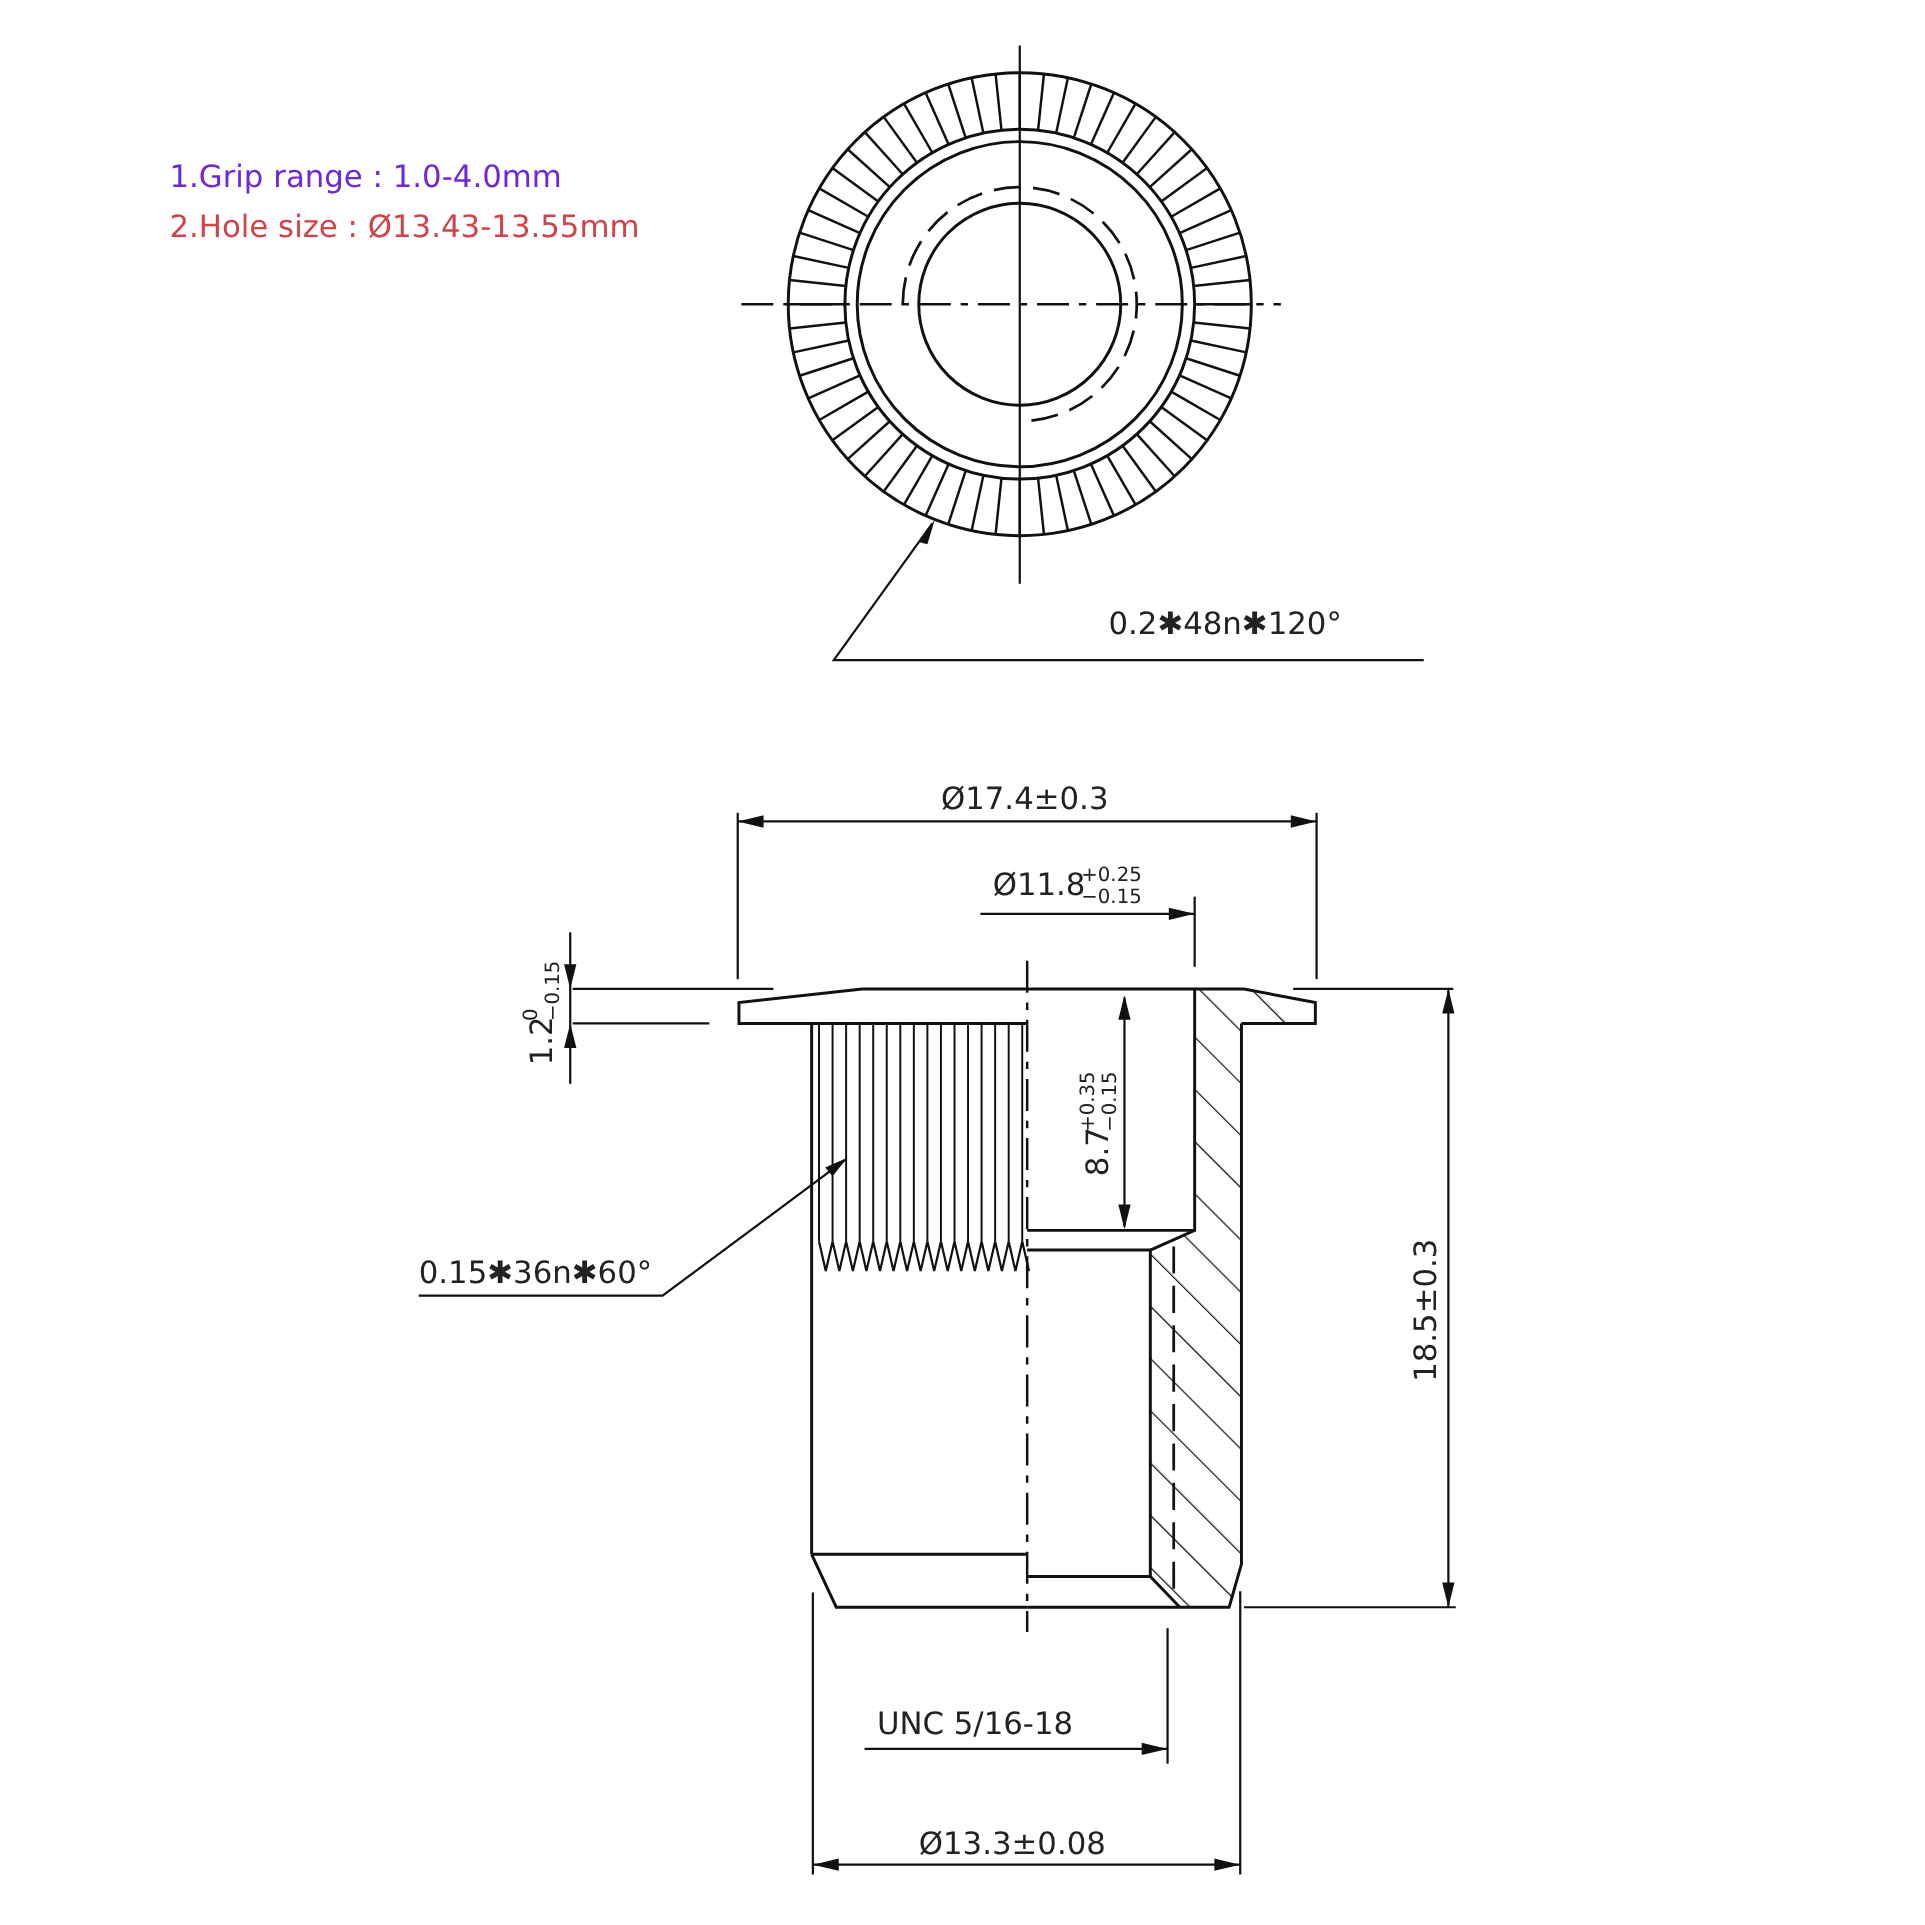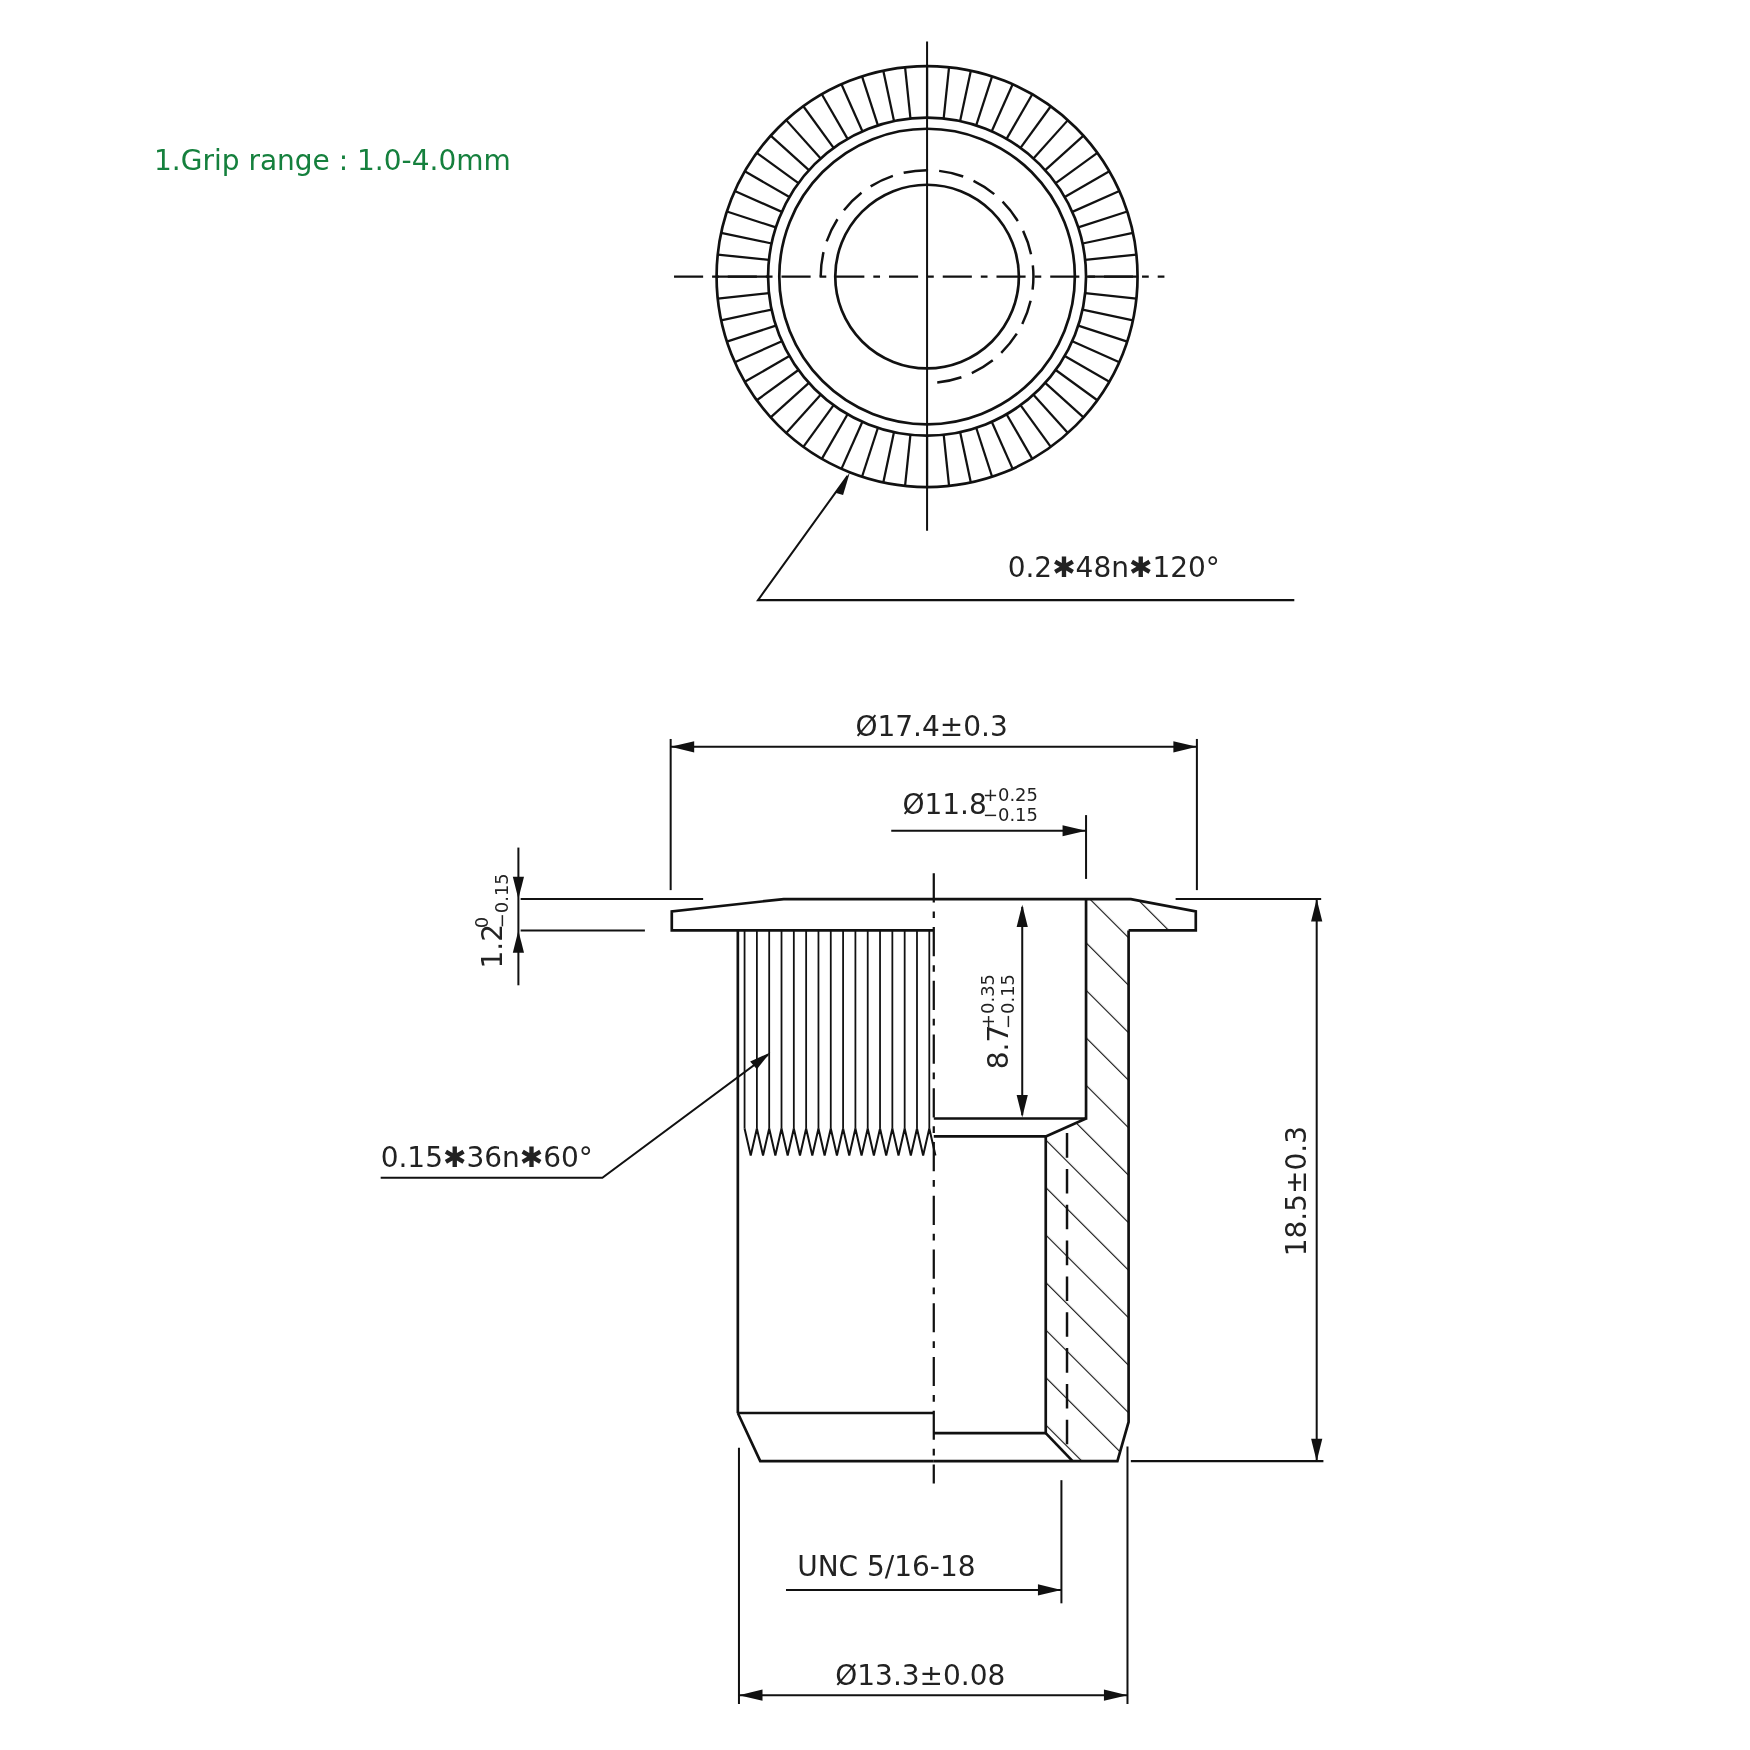--- a/index.html
+++ b/index.html
@@ -11,21 +11,22 @@
   svg text.tol{font-family:"DejaVu Sans",sans-serif;font-size:16px;fill:#222;}
   .ln{stroke:#111;stroke-width:2.4;fill:none;}
   .thin{stroke:#111;stroke-width:1.8;fill:none;}
   .cl{stroke:#111;stroke-width:2;fill:none;stroke-dasharray:26 8 6 8;}
   .hid{stroke:#111;stroke-width:2.2;fill:none;stroke-dasharray:22 10;}
 </style>
 </head>
 <body>
 
 <div class="notes">
-  <div class="note" style="color:#15803d">1.Grip range : 1.0-4.0mm</div>
+  <div class="note" style="color:#6d28d9">1.Grip range : 1.0-4.0mm</div>
+  <div class="note" style="color:#d0434b">2.Hole size : Ø13.43-13.55mm</div>
 </div>
 
 <svg id="drawing" viewBox="0 0 1563 1563" xmlns="http://www.w3.org/2000/svg">
 
   <g>
     <line class="thin" x1="828" y1="37" x2="828" y2="474"></line>
     <line class="cl" x1="602" y1="247" x2="1040" y2="247"></line>
     <circle class="ln" cx="828" cy="247" r="188"></circle>
     <circle class="ln" cx="828" cy="247" r="142"></circle>
     <circle class="ln" cx="828" cy="247" r="132"></circle>

